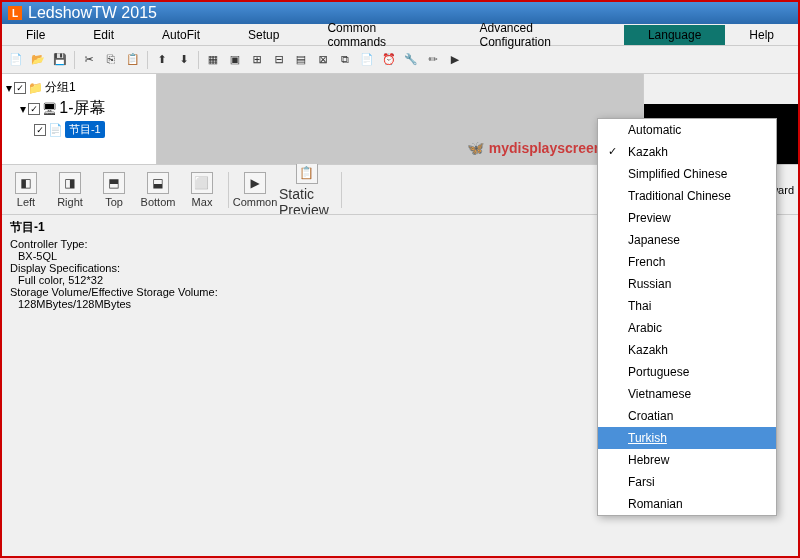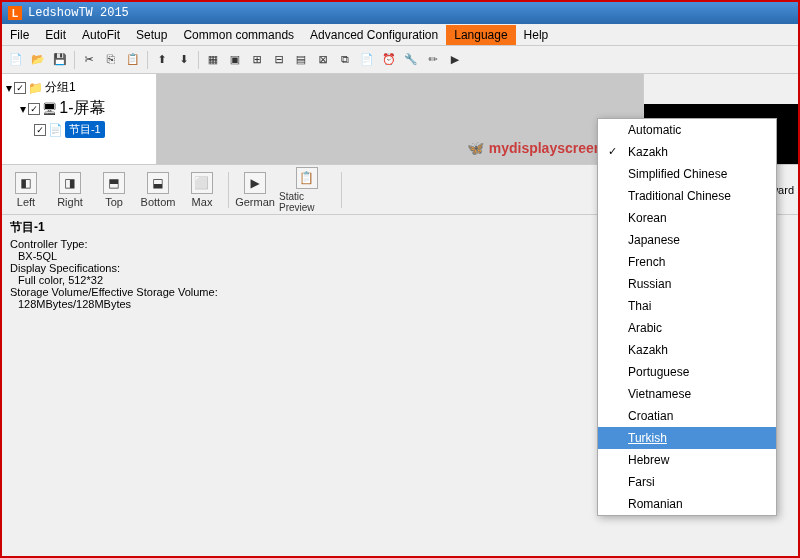--- a/index.html
+++ b/index.html
@@ -28,43 +28,42 @@
       height: 14px;
       background: #ff6600;
       display: flex;
       align-items: center;
       justify-content: center;
       font-size: 10px;
       font-weight: bold;
       color: white;
     }
     .title-bar-text {
-      font-size: 12px;
+      font-size: 16px;
       font-weight: normal;
-      font-family: Liberation Mono, monospace;
     }
 
     
     .menu-bar {
       background: #f0f0f0;
       display: flex;
       align-items: center;
       height: 22px;
       border-bottom: 1px solid #ccc;
     }
     .menu-item {
-      padding: 3px 8px;
+      padding: 3px 24px;
       cursor: pointer;
       font-size: 12px;
       color: #000;
       user-select: none;
       position: relative;
     }
     .menu-item.active {
-      background: #f97316;
+      background: #0f766e;
     }
 
     
     .toolbar {
       background: #f0f0f0;
       display: flex;
       align-items: center;
       height: 28px;
       border-bottom: 1px solid #ccc;
       padding: 2px 4px;
@@ -354,21 +353,21 @@
     </div>
 
     <div class="center-content">
 
       <div class="dropdown-overlay">
         <div class="dropdown-menu">
           <div class="dropdown-item">Automatic</div>
           <div class="dropdown-item checked">Kazakh</div>
           <div class="dropdown-item">Simplified Chinese</div>
           <div class="dropdown-item">Traditional Chinese</div>
-          <div class="dropdown-item">Korean</div>
+          <div class="dropdown-item">Preview</div>
           <div class="dropdown-item">Japanese</div>
           <div class="dropdown-item">French</div>
           <div class="dropdown-item">Russian</div>
           <div class="dropdown-item">Thai</div>
           <div class="dropdown-item">Arabic</div>
           <div class="dropdown-item">Kazakh</div>
           <div class="dropdown-item">Portuguese</div>
           <div class="dropdown-item">Vietnamese</div>
           <div class="dropdown-item">Croatian</div>
           <div class="dropdown-item highlighted">Turkish</div>
@@ -406,25 +405,25 @@
       <div class="bottom-btn-icon">⬓</div>
       <span>Bottom</span>
     </div>
     <div class="bottom-btn">
       <div class="bottom-btn-icon">⬜</div>
       <span>Max</span>
     </div>
     <div class="bottom-sep"></div>
     <div class="bottom-btn">
       <div class="bottom-btn-icon">▶</div>
-      <span>German</span>
+      <span>Common</span>
     </div>
     <div class="bottom-btn" style="width:56px">
       <div class="bottom-btn-icon">📋</div>
-      <span style="font-size:10px">Static Preview</span>
+      <span style="font-size:14px">Static Preview</span>
     </div>
     <div class="bottom-sep"></div>
     <div class="bottom-right-controls">
       <div class="compression-label">
         <span>0</span>
         <span style="font-size:10px">Stretched</span>
       </div>
       <div class="compression-label">
         <span>0</span>
         <span style="font-size:10px">Compression</span>

